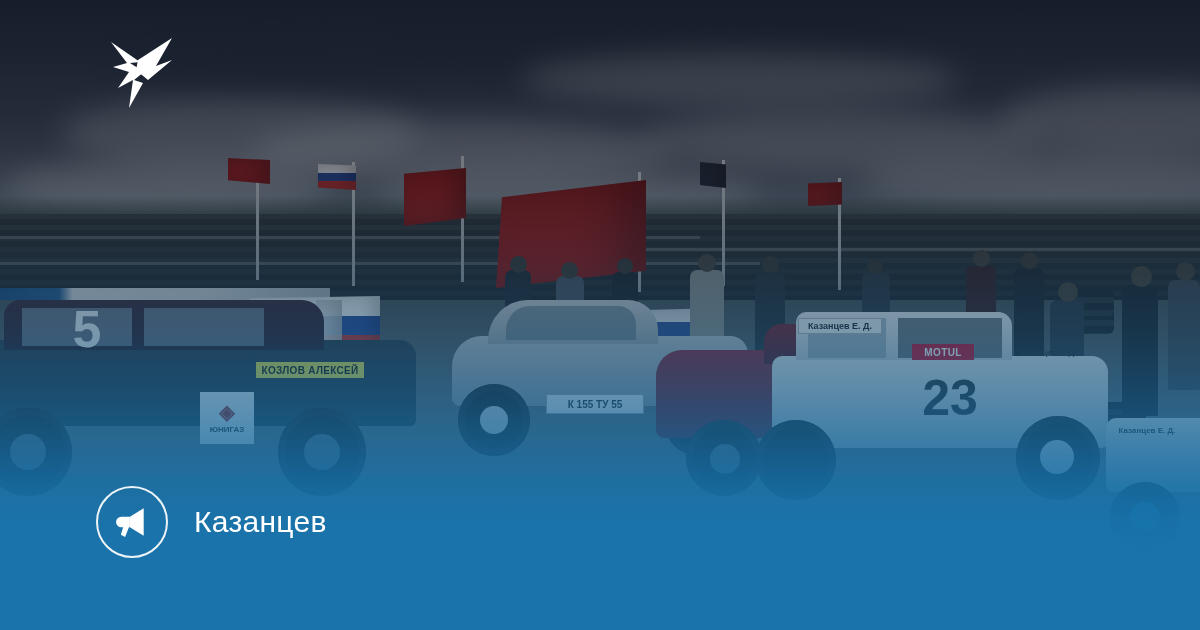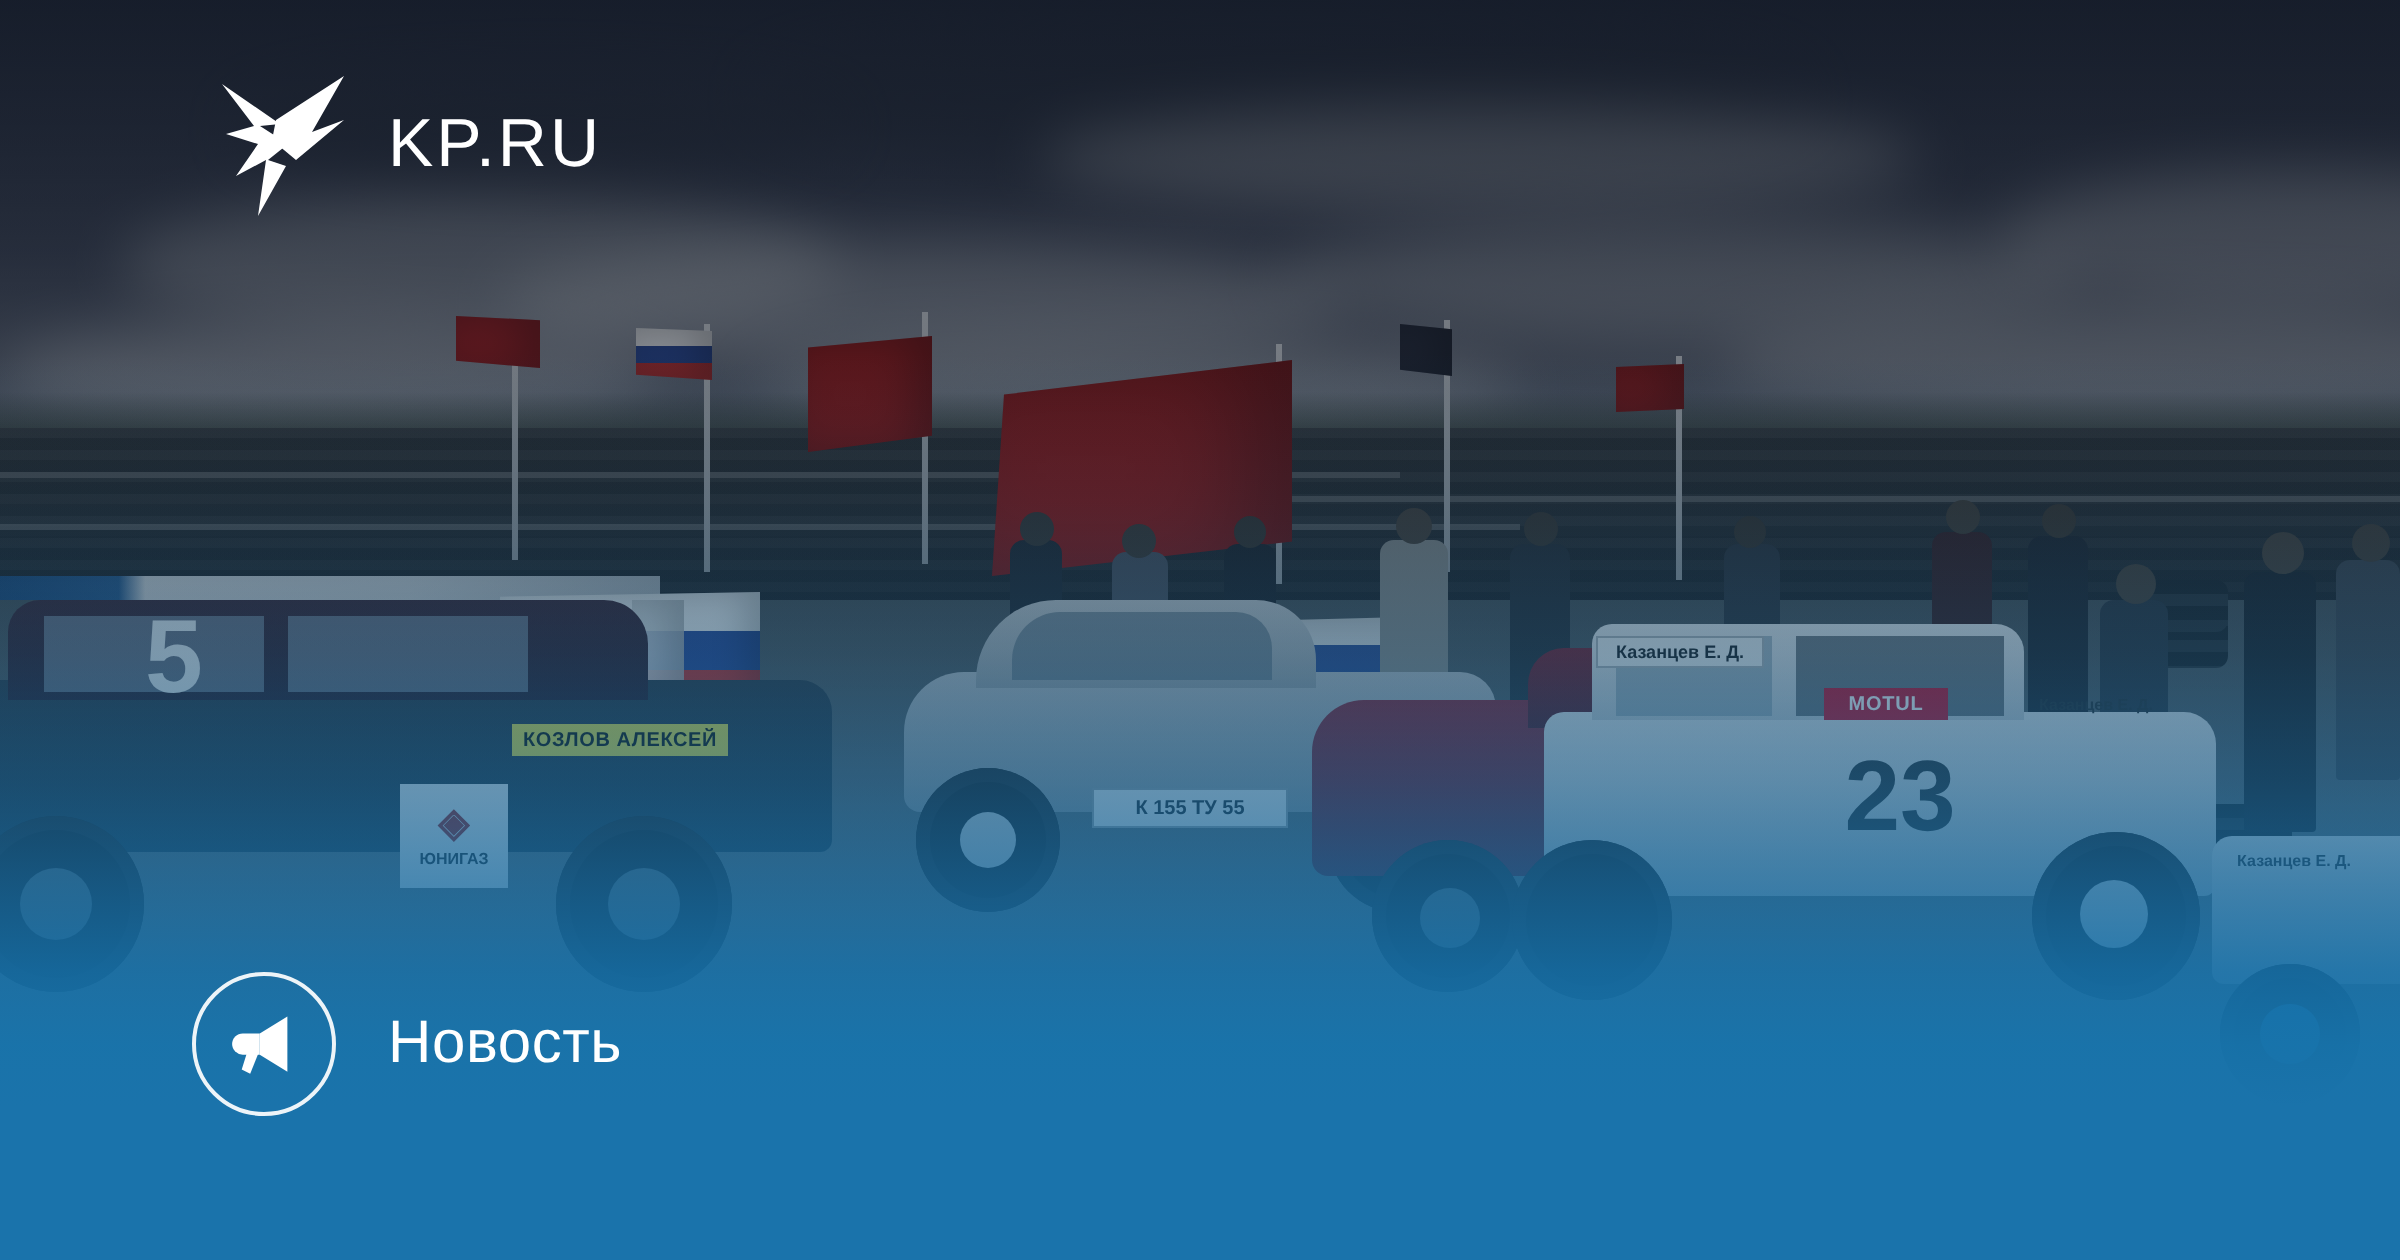--- a/index.html
+++ b/index.html
@@ -392,29 +392,28 @@
     <div class="blue-bottom"></div>
   </div>
 
   <div class="content">
 
     <div class="brand">
       <svg class="brand-mark" viewBox="0 0 64 72" aria-hidden="true">
         <path fill="#ffffff" d="M1 6 L30 26 L20 27 L34 36 L24 44 L33 47 L19 72 L23 44 L8 52 L19 36 L3 31 L17 27 Z"></path>
         <path fill="#ffffff" d="M28 24 L62 2 L46 30 L62 24 L38 44 L26 34 Z"></path>
       </svg>
-      <span class="brand-text">KP.RU</span>
     </div>
 
 
     <div class="kicker">
       <span class="kicker-badge">
         <svg viewBox="0 0 32 32" aria-hidden="true">
           <path fill="#ffffff" d="M27 3 L27 29 L14 21 L14 11 Z"></path>
           <path fill="#ffffff" d="M6 11 L14 11 L14 21 L6 21 A5 5 0 0 1 6 11 Z"></path>
           <path fill="#ffffff" d="M8 20 L13.5 20 L9.5 30 L5.5 28 Z"></path>
         </svg>
       </span>
-      <span class="kicker-label">Новость</span>
+      <span class="kicker-label">Казанцев</span>
     </div>
 
   </div>
 </div>
 
 </body></html>

